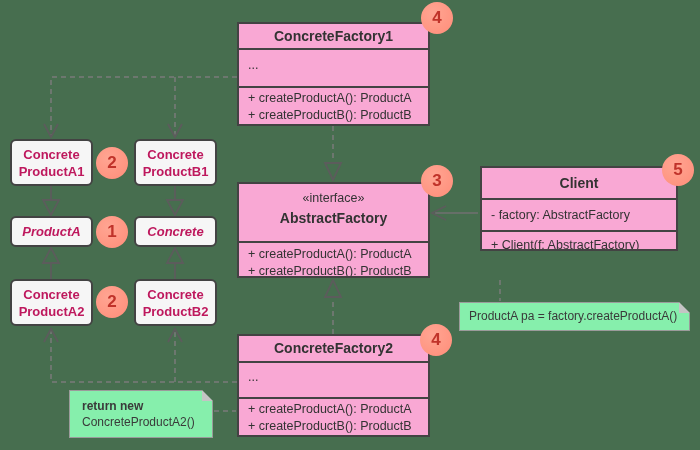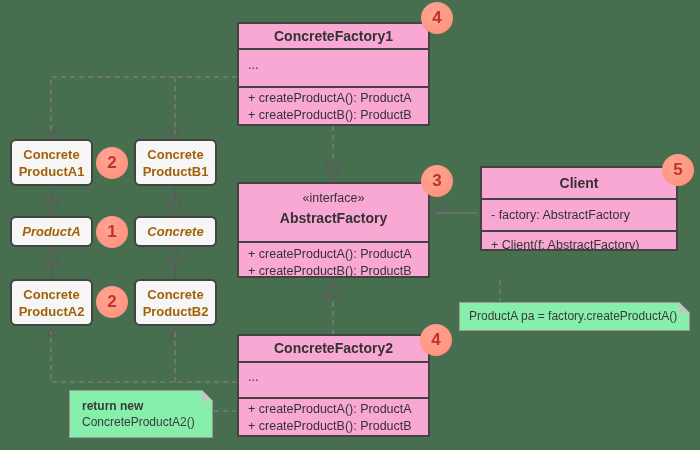--- a/index.html
+++ b/index.html
@@ -11,21 +11,21 @@
   .uml-box{position:absolute;z-index:2;background:#f9a8d4;border:2px solid #434343;
            border-radius:0;box-sizing:border-box;color:#333;overflow:hidden;}
   .row{box-sizing:border-box;}
   .sep{border-top:2px solid #434343;}
   .title{font-weight:bold;text-align:center;font-size:14px;}
   .stereo{font-weight:normal;font-size:12.5px;}
   .mono-row{font-size:12.5px;padding-left:9px;}
   .methods div{font-size:12.5px;line-height:17px;padding-left:9px;white-space:nowrap;}
 
   .smallbox{position:absolute;z-index:2;background:#F6F6F6;border:2px solid #434343;
-            border-radius:6px;box-sizing:border-box;color:#a16207;display:flex;flex-direction:column;
+            border-radius:6px;box-sizing:border-box;color:#be185d;display:flex;flex-direction:column;
             align-items:center;justify-content:center;font-weight:bold;font-size:13px;line-height:17px;}
   .italic{font-style:italic;}
 
   .badge{position:absolute;z-index:3;width:32px;height:32px;border-radius:50%;
          background:radial-gradient(circle at 38% 34%,#FFA causes 0,#FF8D79);
          background:radial-gradient(circle at 38% 34%,#FFA592,#FF8D79);
          color:#C0332A;font-weight:bold;font-size:17px;display:flex;align-items:center;justify-content:center;}
 
   .note{position:absolute;z-index:2;background:#86efac;border:1px solid #9B9B9B;
         box-sizing:border-box;color:#3a3a3a;font-size:12px;}

